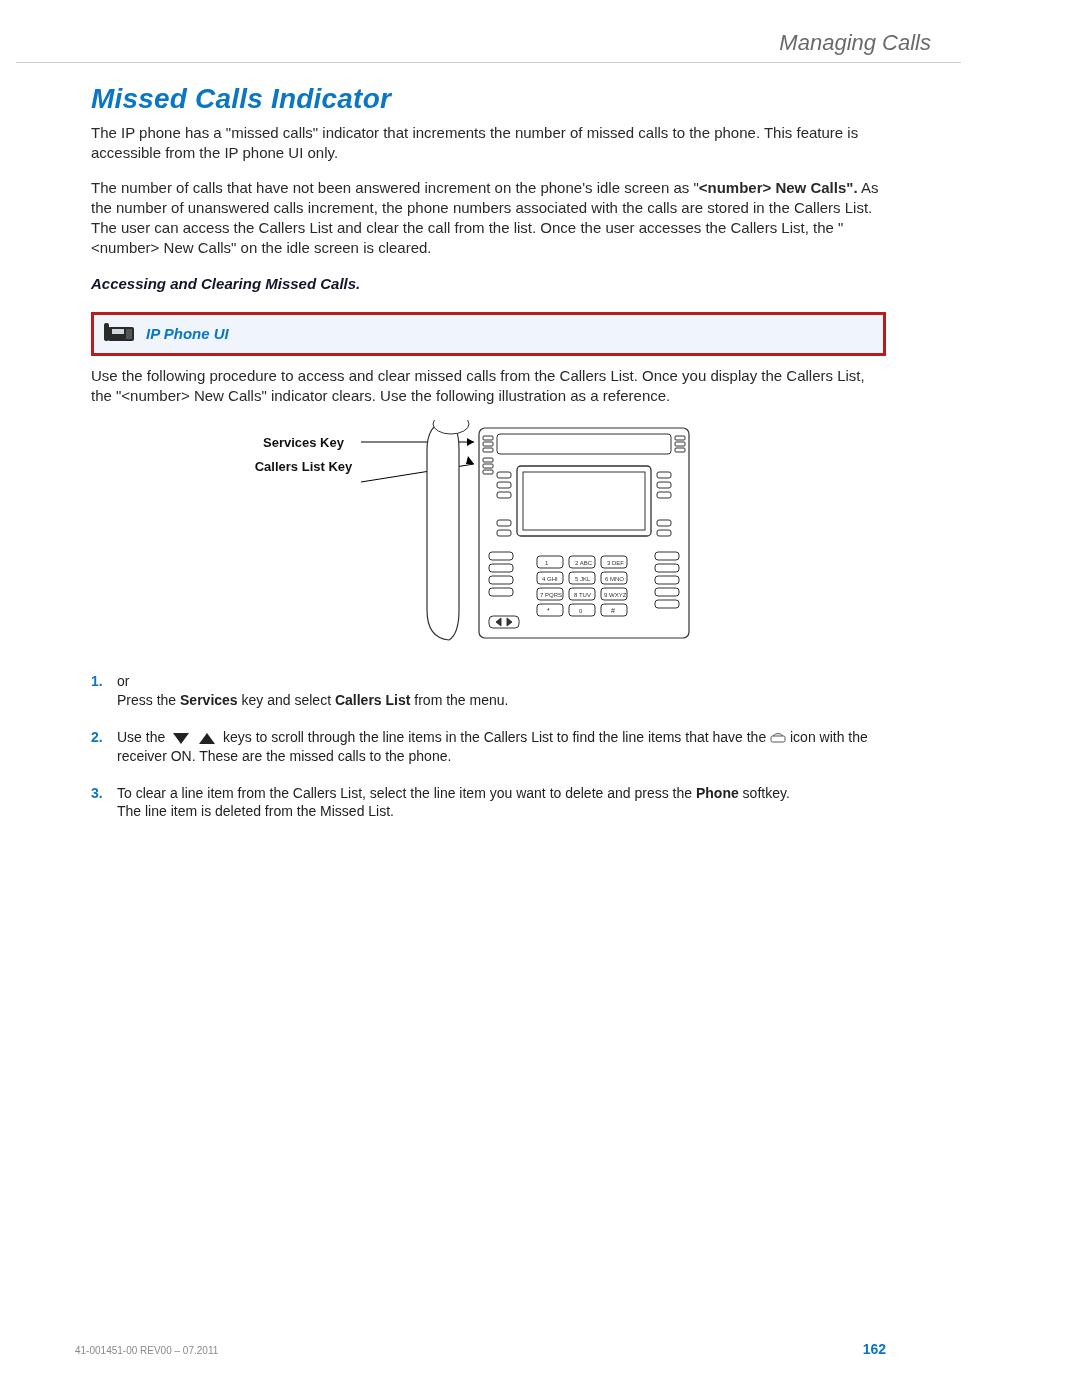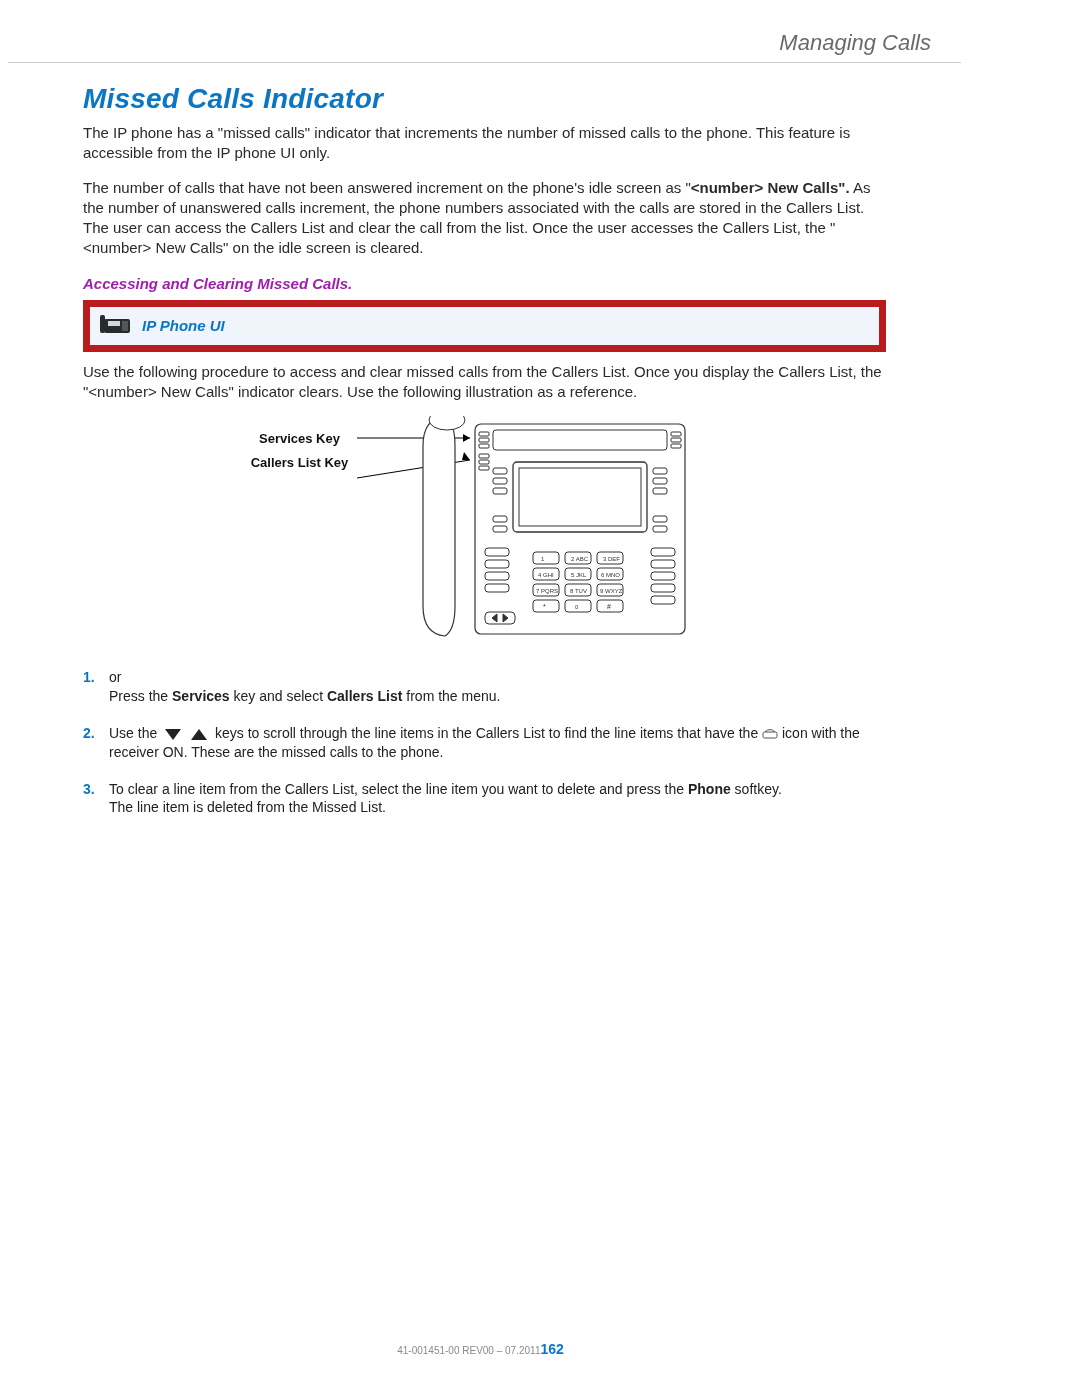--- a/index.html
+++ b/index.html
@@ -1,44 +1,44 @@
 <!DOCTYPE html>
 <html><head>
 <meta charset="utf-8">
 <style>
   * { box-sizing: border-box; margin: 0; padding: 0; }
   html, body { width: 1080px; background: #fff; font-family: "Segoe UI", "Myriad Pro", Arial, sans-serif; color: #222; }
-  .page { width: 961px; min-height: 1397px; position: relative; padding: 30px 0 60px 8px; }
+  .page { width: 961px; min-height: 1397px; position: relative; padding: 30px 0 60px 16px; }
   .header { width: 100%; border-bottom: 1px solid #cfcfcf; padding: 0 30px 6px 0; text-align: right; }
   .header-title { font-style: italic; color: #6a6a6a; font-size: 22px; font-weight: 400; }
   .content { padding: 20px 75px 0 75px; }
   h1.title { color: #0a76c4; font-style: italic; font-weight: 700; font-size: 28px; margin-bottom: 8px; letter-spacing: .2px; }
   p.body { font-size: 15px; line-height: 1.35; color: #2a2a2a; margin-bottom: 14px; }
-  h3.subhead { color: #a21caf; font-style: italic; font-weight: 700; font-size: 15px; margin: 16px 0 8px 0; }
-  .callout { display: flex; align-items: center; gap: 10px; border: 7px solid #b91c1c; background: #eff5fb; padding: 6px 8px; margin-bottom: 10px; }
+  h3.subhead { color: #0f172a; font-style: italic; font-weight: 700; font-size: 15px; margin: 16px 0 20px 0; }
+  .callout { display: flex; align-items: center; gap: 10px; border: 3px solid #b91c1c; background: #eff5fb; padding: 6px 8px; margin-bottom: 10px; }
   .callout svg { flex: 0 0 auto; }
   .callout-label { color: #0a76c4; font-style: italic; font-weight: 700; font-size: 15px; }
 
   .illus-wrap { width: 100%; display:flex; justify-content:center; margin: 14px 0 22px 0; }
   .illus { position: relative; width: 480px; height: 230px; }
   .illus-label { position: absolute; font-family: Arial, sans-serif; font-weight: 700; font-size: 13px; color: #111; text-align: center; }
 
   .steps { list-style: none; padding: 0; }
   .steps li { display: flex; gap: 8px; margin-bottom: 18px; font-size: 14px; line-height: 1.35; }
   .step-num { color: #0a76c4; font-weight: 700; min-width: 18px; }
   .step-body { flex:1; }
   .step-body .l { display:block; }
   .bold { font-weight: 700; }
 
   .nav-icons { display:inline-flex; gap:10px; vertical-align:middle; margin: 0 4px; }
   .tri { width:0; height:0; display:inline-block; }
   .tri.down { border-left:8px solid transparent; border-right:8px solid transparent; border-top:11px solid #222; }
   .tri.up { border-left:8px solid transparent; border-right:8px solid transparent; border-bottom:11px solid #222; }
 
-  .footer { position:absolute; bottom:40px; left:75px; right:75px; display:flex; justify-content:center; align-items:baseline; }
+  .footer { position:absolute; bottom:40px; left:75px; right:75px; display:flex; justify-content:space-between; align-items:baseline; }
   .footer-left { color:#8a8a8a; font-size:10px; }
   .footer-right { color:#0a76c4; font-weight:700; font-size:14px; }
 </style>
 </head>
 <body>
 
 <div class="page">
   <div class="header">
     <span class="header-title">Managing Calls</span>
   </div>

